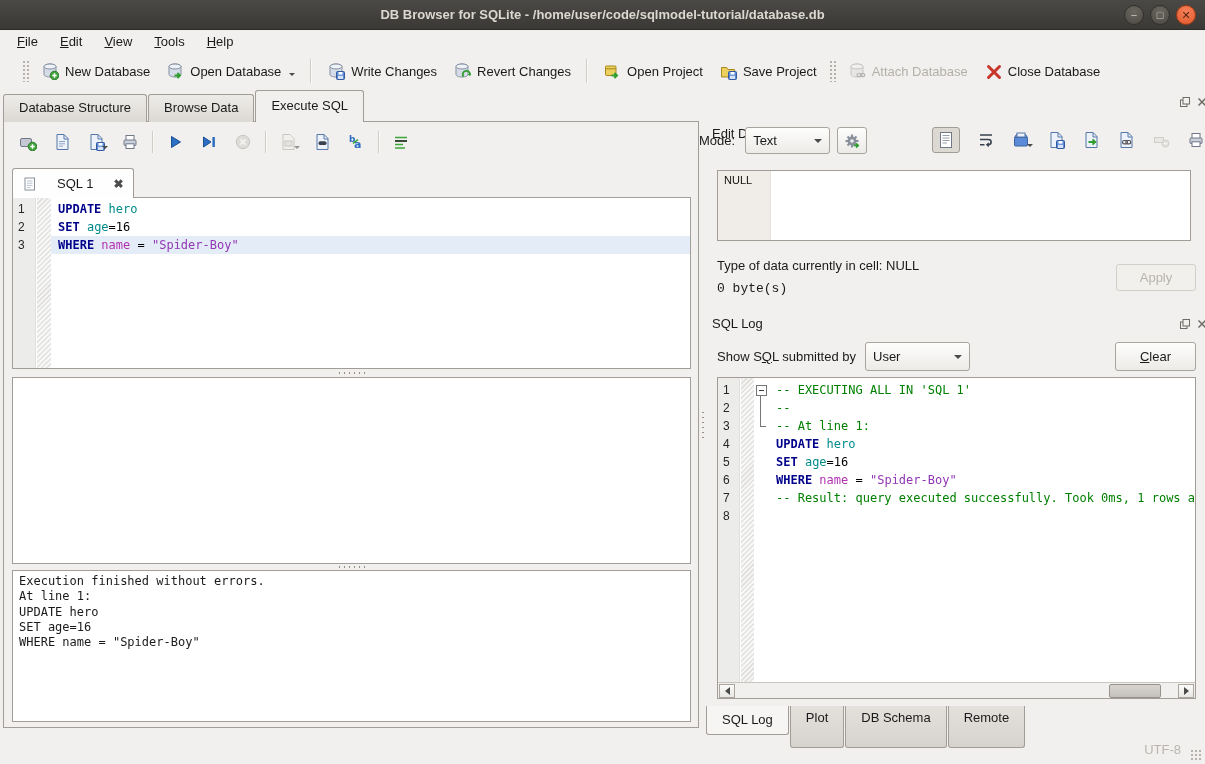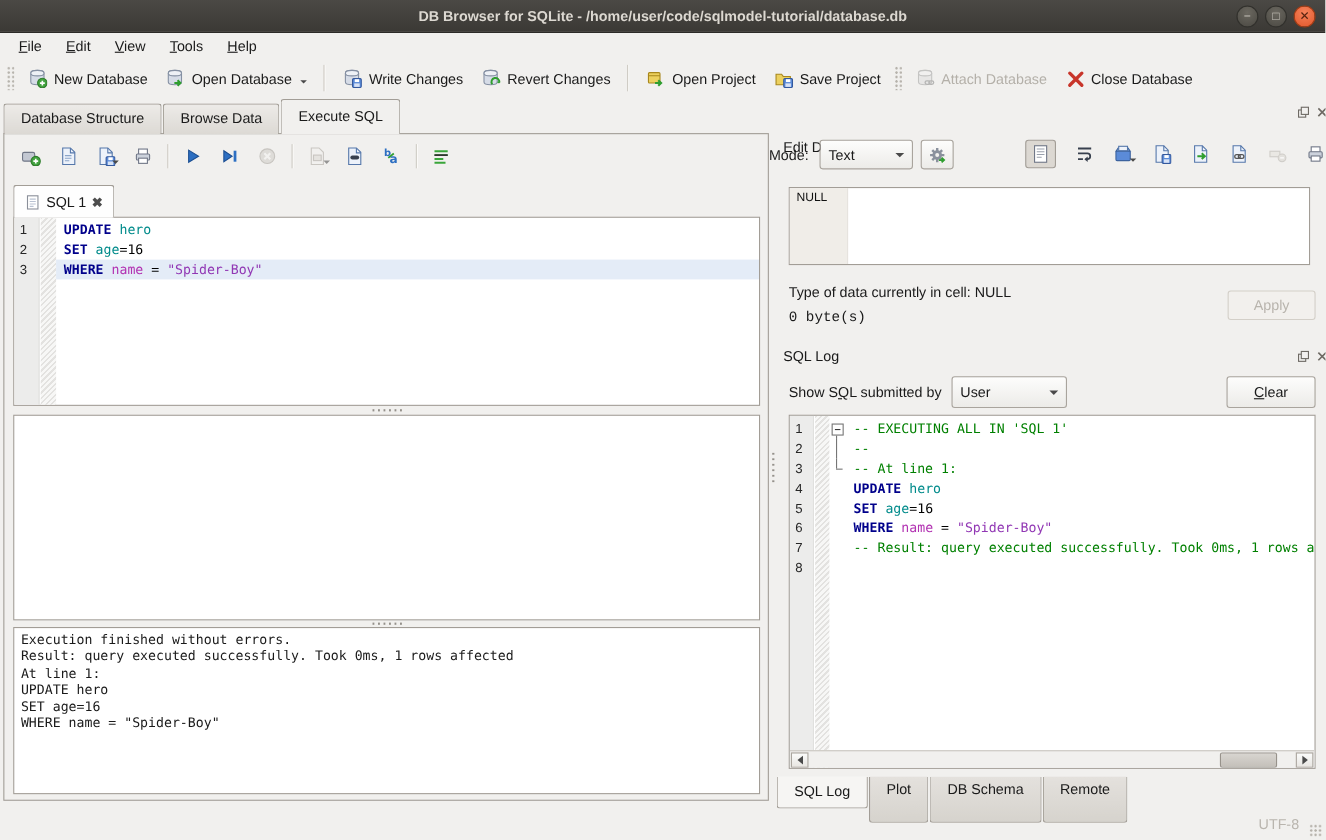--- a/index.html
+++ b/index.html
@@ -30,21 +30,21 @@
     font-size:11px; line-height:18px; text-align:center;
   }
   .winbtn.close { background: radial-gradient(circle at 50% 30%, #f6825a, #e1572b); color:#5a2410; border-color:#a03c16; }
 
   
   .menubar { position:absolute; left:0; top:30px; width:1205px; height:22px; display:flex; padding-left:6px; align-items:center; }
   .menu-item { display:block; padding:2px 11px; cursor:default; }
   .menu-item::first-letter { text-decoration: underline; }
 
   
-  .toolbar { position:absolute; left:0; top:52px; width:1205px; height:38px; display:flex; align-items:center; padding-left:2px; }
+  .toolbar { position:absolute; left:0; top:52px; width:1205px; height:38px; display:flex; align-items:center; padding-left:18px; }
   .thandle { width:7px; height:22px; margin:0 4px;
     background-image: radial-gradient(circle, #b6b2ab 1px, transparent 1.2px);
     background-size:4px 4px; }
   .tsep { width:0; height:24px; border-left:1px solid #cfccc5; border-right:1px solid #fbfaf8; margin:0 7px; }
   .tbtn { display:flex; align-items:center; gap:6px; padding:5px 8px; border-radius:3px; position:relative; cursor:default; white-space:nowrap; }
   .tbtn.disabled { color:#b4b0a9; }
   .tbtn.disabled svg { opacity:.45; filter:grayscale(1); }
   .tgroup { display:flex; align-items:center; }
   .tbtn .drop-caret { width:0;height:0;border:3.5px solid transparent;border-top-color:#4a4a4a;margin-left:2px; position:relative; top:5px;}
 
@@ -65,21 +65,21 @@
   
   .sqltoolbar { position:absolute; left:10px; top:7px; display:flex; align-items:center; }
   .iconbtn { width:28px; height:26px; display:flex; align-items:center; justify-content:center; position:relative; margin-right:6px; border:1px solid transparent; border-radius:3px; }
   .iconbtn.pressed { background:#dcd8d2; border-color:#a29d96; }
   .iconbtn .mini-caret { position:absolute; right:1px; bottom:2px; width:0; height:0; border:3px solid transparent; border-top-color:#4a4a4a; }
   .isep { width:0; height:22px; border-left:1px solid #cfccc5; border-right:1px solid #fbfaf8; margin:0 7px 0 2px; }
 
   
   .sqltab-bar { position:absolute; left:8px; top:46px; height:30px; }
   .sqltab {
-    display:flex; align-items:center; gap:5px; height:30px; padding:0 10px;
+    display:flex; align-items:center; gap:20px; height:30px; padding:0 10px;
     background:#fefefe; border:1px solid #a29d96; border-bottom:none;
     border-radius:3px 3px 0 0; position:relative; z-index:3;
   }
   .sqltab .close-x { font-size:12px; font-weight:bold; color:#4d4d4d; line-height:12px; }
 
   
   .codebox { position:absolute; left:8px; width:679px; background:#fff; border:1px solid #a29d96; overflow:hidden; }
   .editor-box { top:75px; height:172px; }
   .gutter-col { position:absolute; left:0; top:0; bottom:0; width:23px; background:#ececeb; border-right:1px solid #e0e0de; }
   .hatch-col { position:absolute; left:24px; top:0; bottom:0; width:14px;
@@ -428,21 +428,21 @@
   <div class="hsplit" style="top:247px;">
       <div class="dots"></div>
     </div>
 
   <div class="codebox results-box"></div>
 
   <div class="hsplit" style="top:441px;">
       <div class="dots"></div>
     </div>
 
-  <div class="codebox message-box" id="message-box"><div>Execution finished without errors.</div><div>Result: query executed successfully. Took 0ms, 1 rows affected</div><div>At line 1:</div><div>UPDATE hero</div><div>SET age=16</div><div>WHERE name = "Spider-Boy"</div></div>
+  <div class="codebox message-box" id="message-box"><div>Execution finished without errors.</div><div>At line 1:</div><div>UPDATE hero</div><div>SET age=16</div><div>WHERE name = "Spider-Boy"</div></div>
 </div>
 
 <div class="vsplit">
     <div class="dots"></div>
   </div>
 
 <div class="dock-title" style="left:712px; top:92px;margin-top:32px;">Edit Database Cell</div>
 <div class="dock-btns" style="left:1178px; top:95px;">
   <span class="dockbtn" id="float1">
       <svg width="12" height="12" viewBox="0 0 12 12" xmlns="http://www.w3.org/2000/svg">

